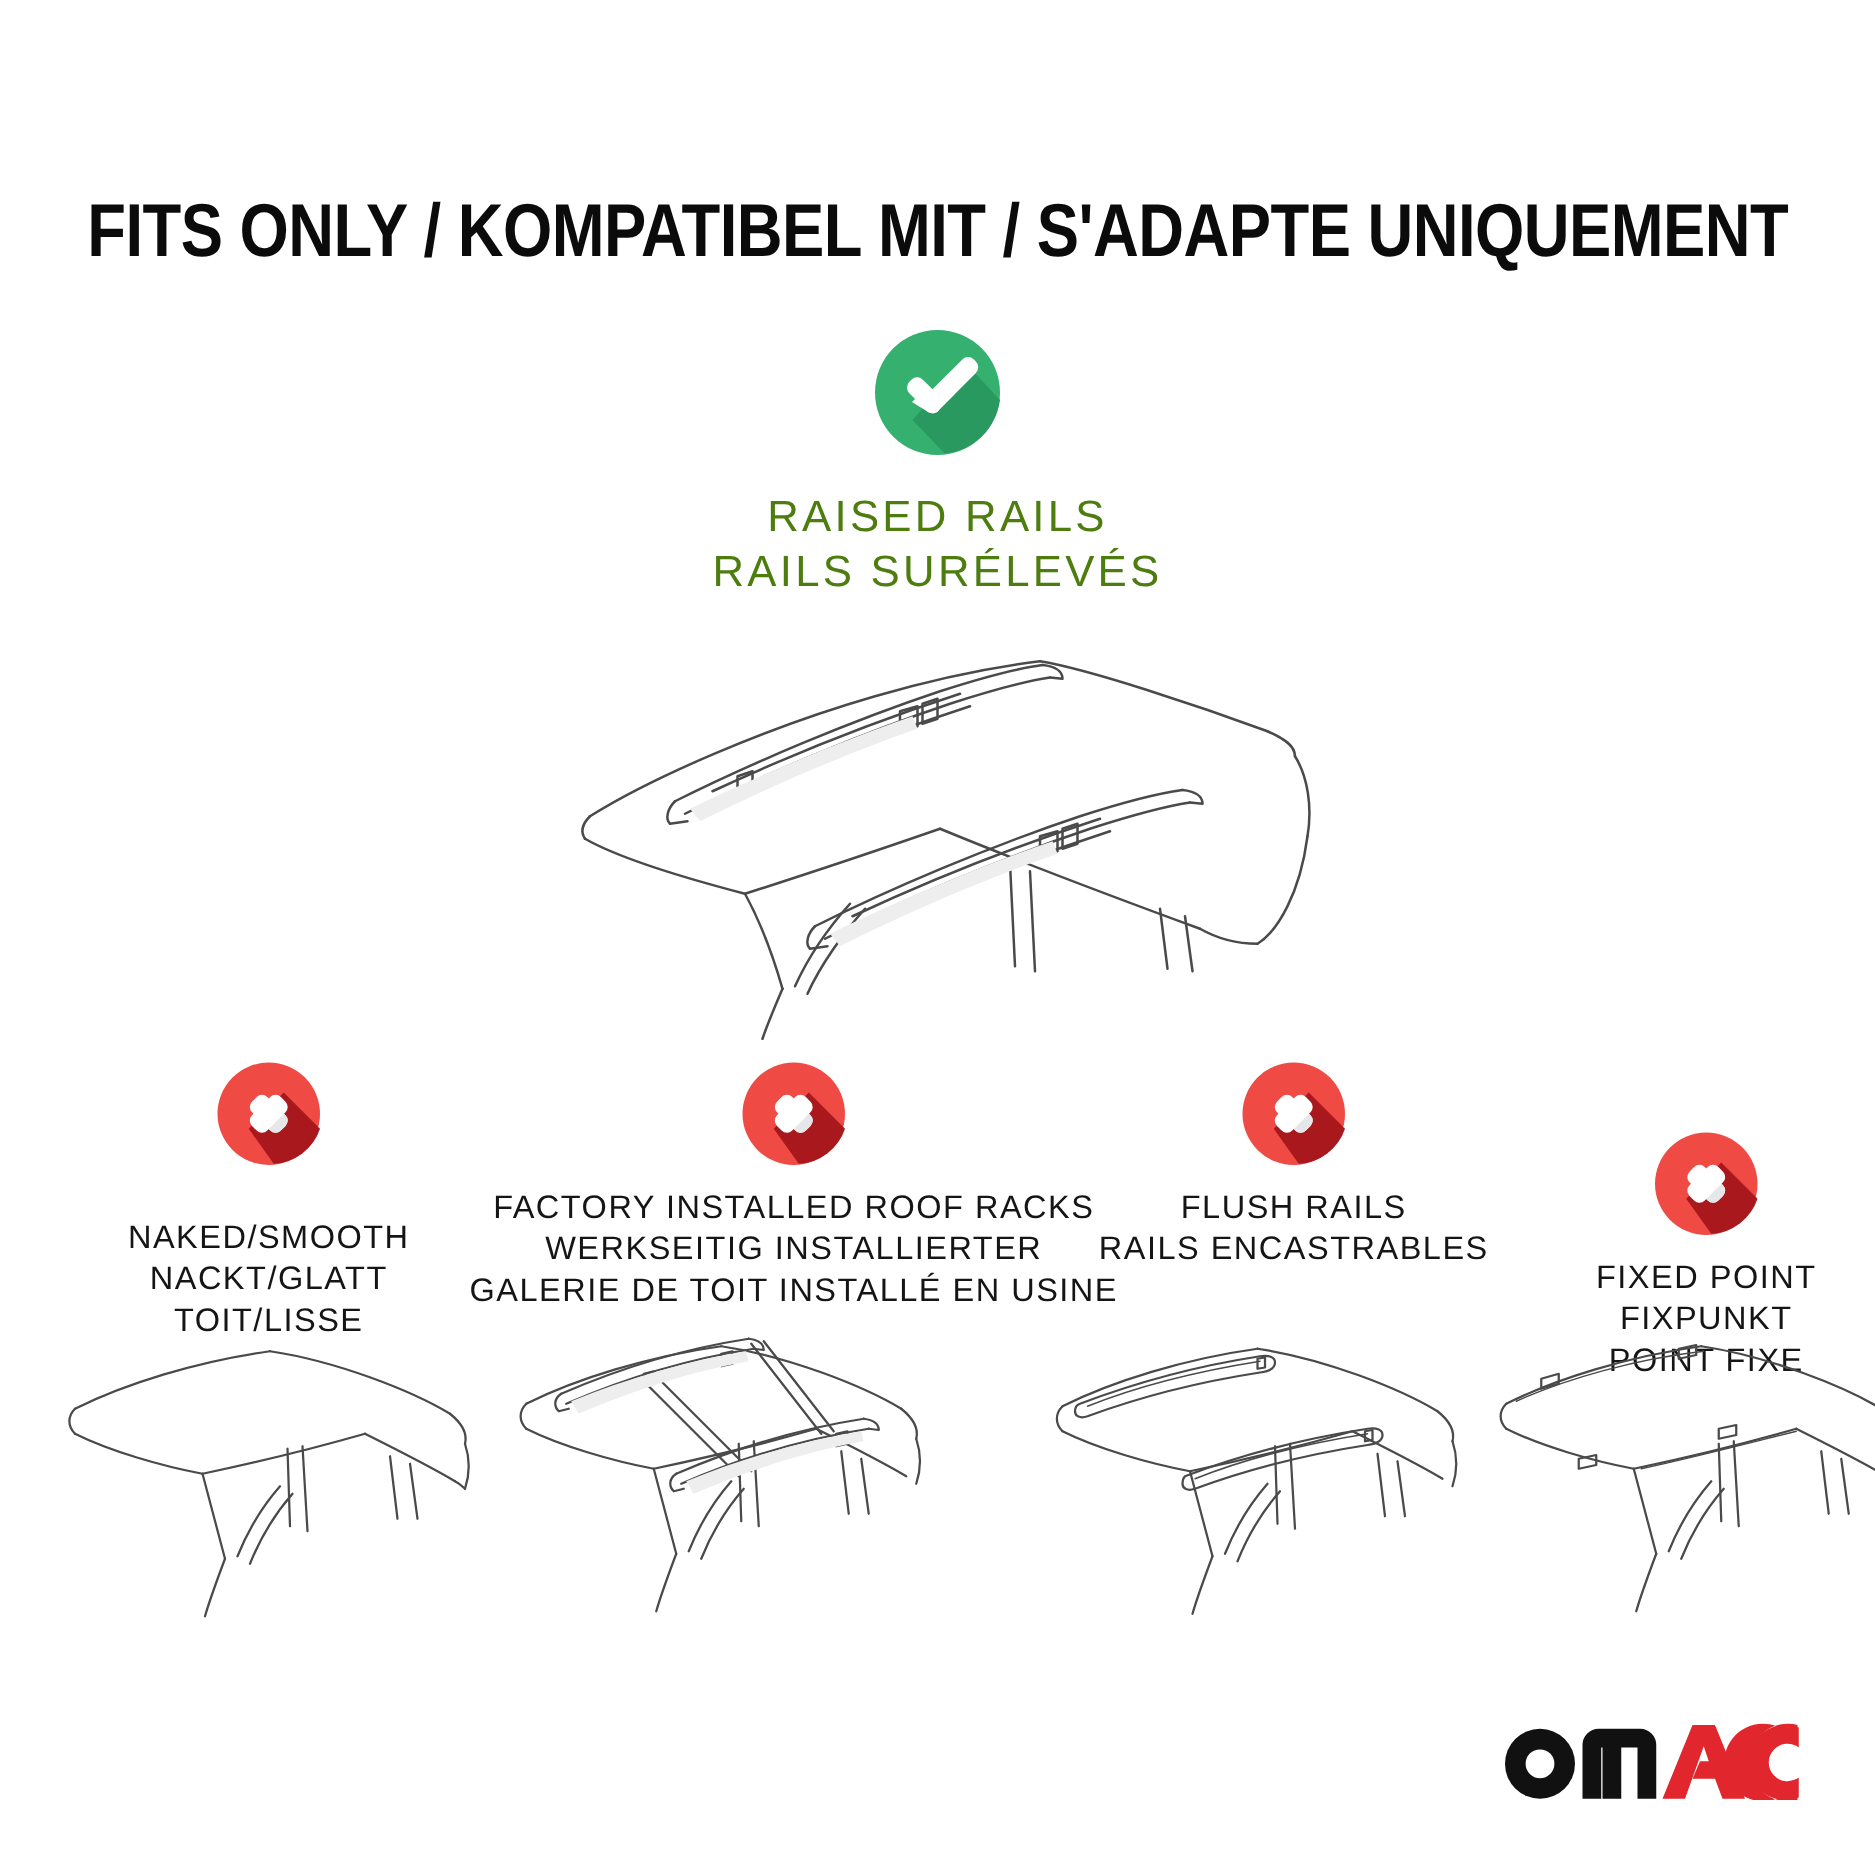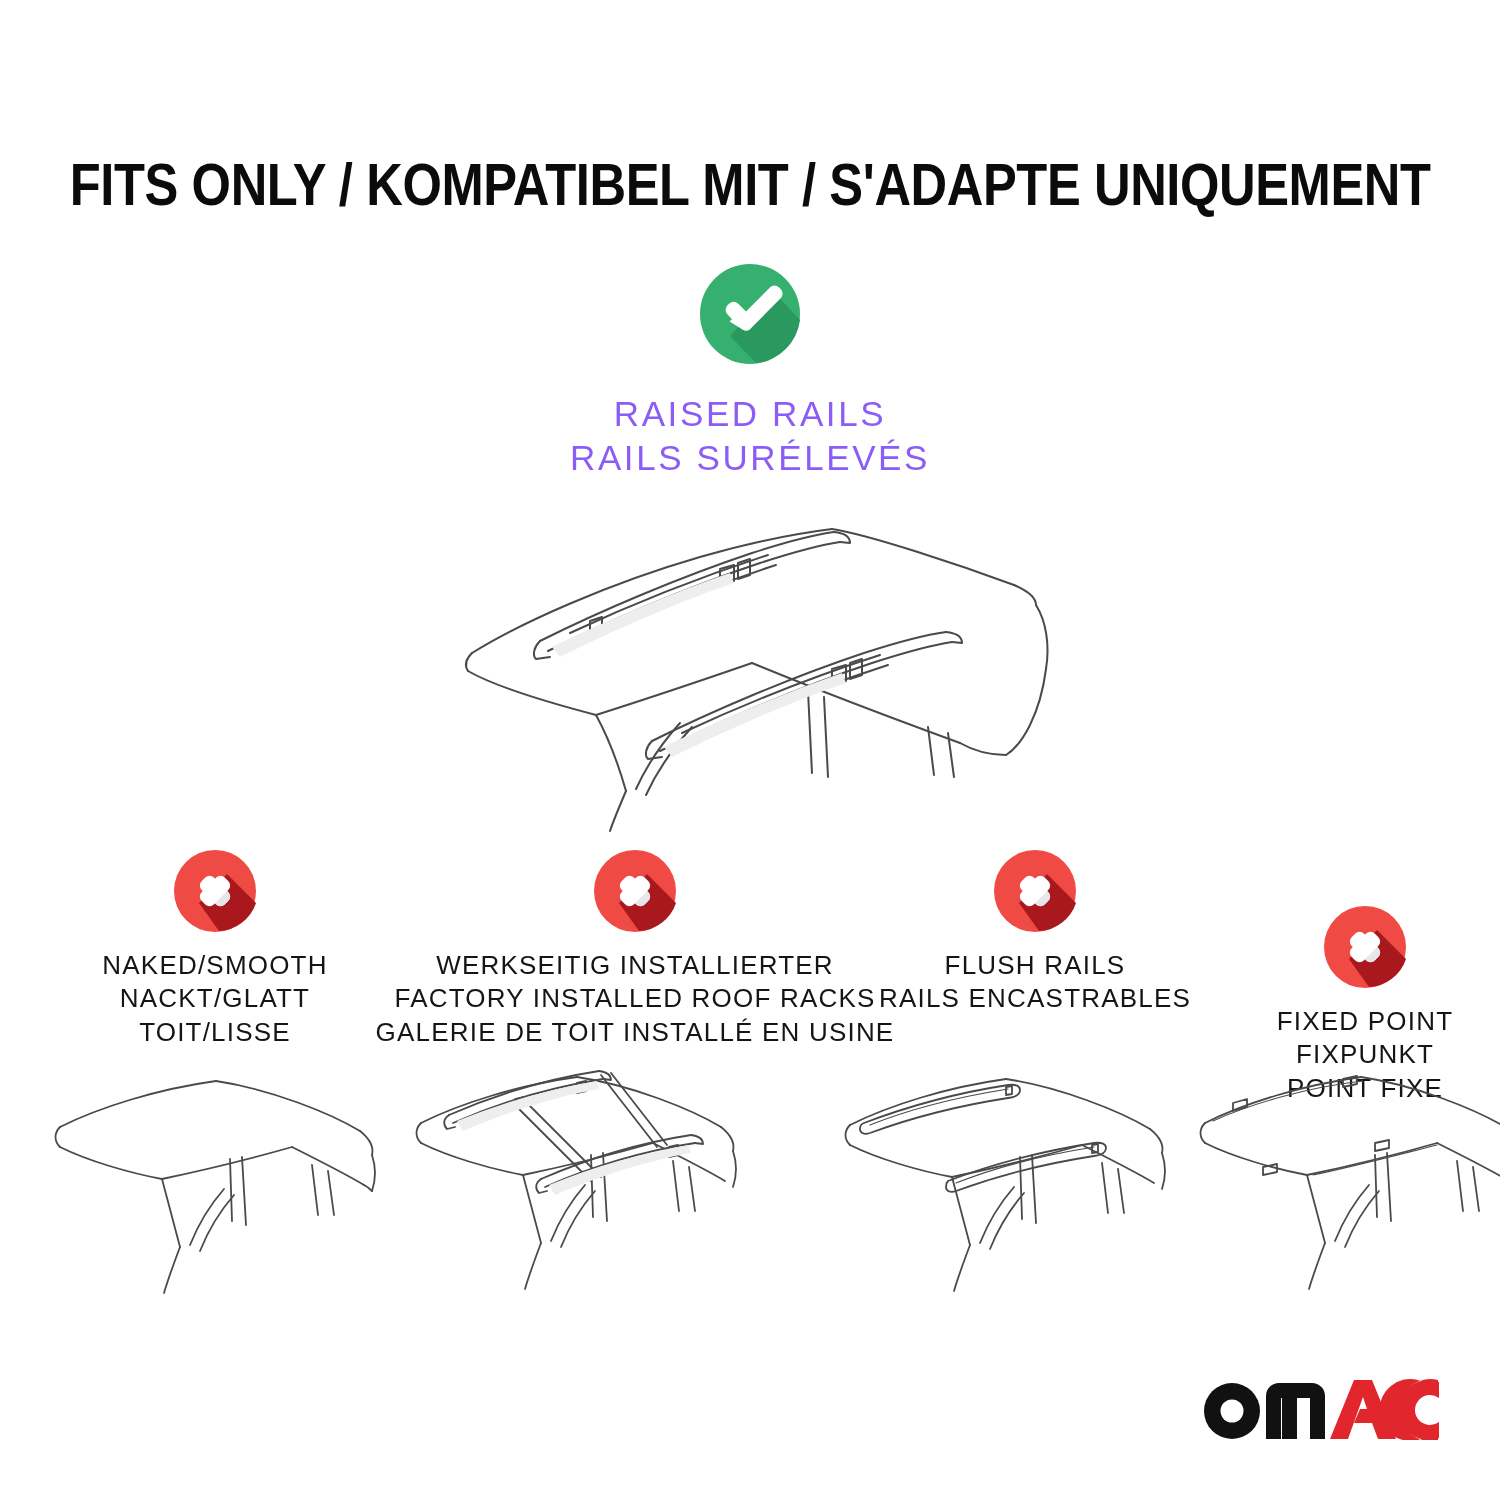--- a/index.html
+++ b/index.html
@@ -59,21 +59,21 @@
 
   .primary-labels {
     margin-top: 22px;
     text-align: center;
   }
   .primary-labels .line {
     font-size: 35px;
     line-height: 1.27;
     letter-spacing: 2.6px;
     font-weight: 400;
-    color: #8b5cf6;
+    color: #4d7c0f;
     white-space: nowrap;
   }
 
   .primary-art {
     position: absolute;
     top: 505px;
     left: 50%;
     transform: translateX(-50%);
     width: 700px;
     height: 330px;
@@ -88,21 +88,21 @@
     width: 1500px;
     height: 260px;
     display: flex;
   }
   .col {
     position: relative;
     display: flex;
     flex-direction: column;
     align-items: center;
   }
-  .col-1 { width: 430px; }
+  .col-1 { width: 430px; gap: 24px; }
   .col-2 { width: 410px; }
   .col-3 { width: 390px; }
   .col-4 { width: 270px; justify-content: flex-end; }
 
   .badge-sm {
     width: 92px;
     height: 92px;
   }
   .badge-sm svg { display:block; width:100%; height:100%; }
 
@@ -247,22 +247,22 @@
   <div class="col col-2">
     <div class="badge-sm">
       <svg viewBox="0 0 92 92" xmlns="http://www.w3.org/2000/svg">
         <circle cx="46" cy="46" r="41" fill="#EF4A44"></circle>
         <path d="M58 29 L87 58 A41 41 0 0 1 50 86 L30 58 Z" fill="#A8181C"></path>
         <path d="M36.3 26.6 a6 6 0 0 1 8.5 0 L46 27.8 l1.2 -1.2 a6 6 0 0 1 8.5 0 l3.7 3.7 a6 6 0 0 1 0 8.5 L58.2 40 l1.2 1.2 a6 6 0 0 1 0 8.5 l-3.7 3.7 a6 6 0 0 1 -8.5 0 L46 52.2 l-1.2 1.2 a6 6 0 0 1 -8.5 0 l-3.7 -3.7 a6 6 0 0 1 0 -8.5 L33.8 40 l-1.2 -1.2 a6 6 0 0 1 0 -8.5 z" fill="#ffffff" transform="translate(0,6)"></path>
         <path d="M46 58.2 l1.2 1.2 a6 6 0 0 0 8.5 0 l3.7 -3.7 a6 6 0 0 0 0 -8.5 L58.2 46 L46 58.2 Z" fill="#E6E7E8"></path>
       </svg>
     </div>
     <div class="col-labels">
+      <div class="line">FACTORY INSTALLED ROOF RACKS</div>
       <div class="line">WERKSEITIG INSTALLIERTER</div>
-      <div class="line">FACTORY INSTALLED ROOF RACKS</div>
       <div class="line">GALERIE DE TOIT INSTALLÉ EN USINE</div>
     </div>
   </div>
 
   <div class="col col-3">
     <div class="badge-sm">
       <svg viewBox="0 0 92 92" xmlns="http://www.w3.org/2000/svg">
         <circle cx="46" cy="46" r="41" fill="#EF4A44"></circle>
         <path d="M58 29 L87 58 A41 41 0 0 1 50 86 L30 58 Z" fill="#A8181C"></path>
         <path d="M36.3 26.6 a6 6 0 0 1 8.5 0 L46 27.8 l1.2 -1.2 a6 6 0 0 1 8.5 0 l3.7 3.7 a6 6 0 0 1 0 8.5 L58.2 40 l1.2 1.2 a6 6 0 0 1 0 8.5 l-3.7 3.7 a6 6 0 0 1 -8.5 0 L46 52.2 l-1.2 1.2 a6 6 0 0 1 -8.5 0 l-3.7 -3.7 a6 6 0 0 1 0 -8.5 L33.8 40 l-1.2 -1.2 a6 6 0 0 1 0 -8.5 z" fill="#ffffff" transform="translate(0,6)"></path>

